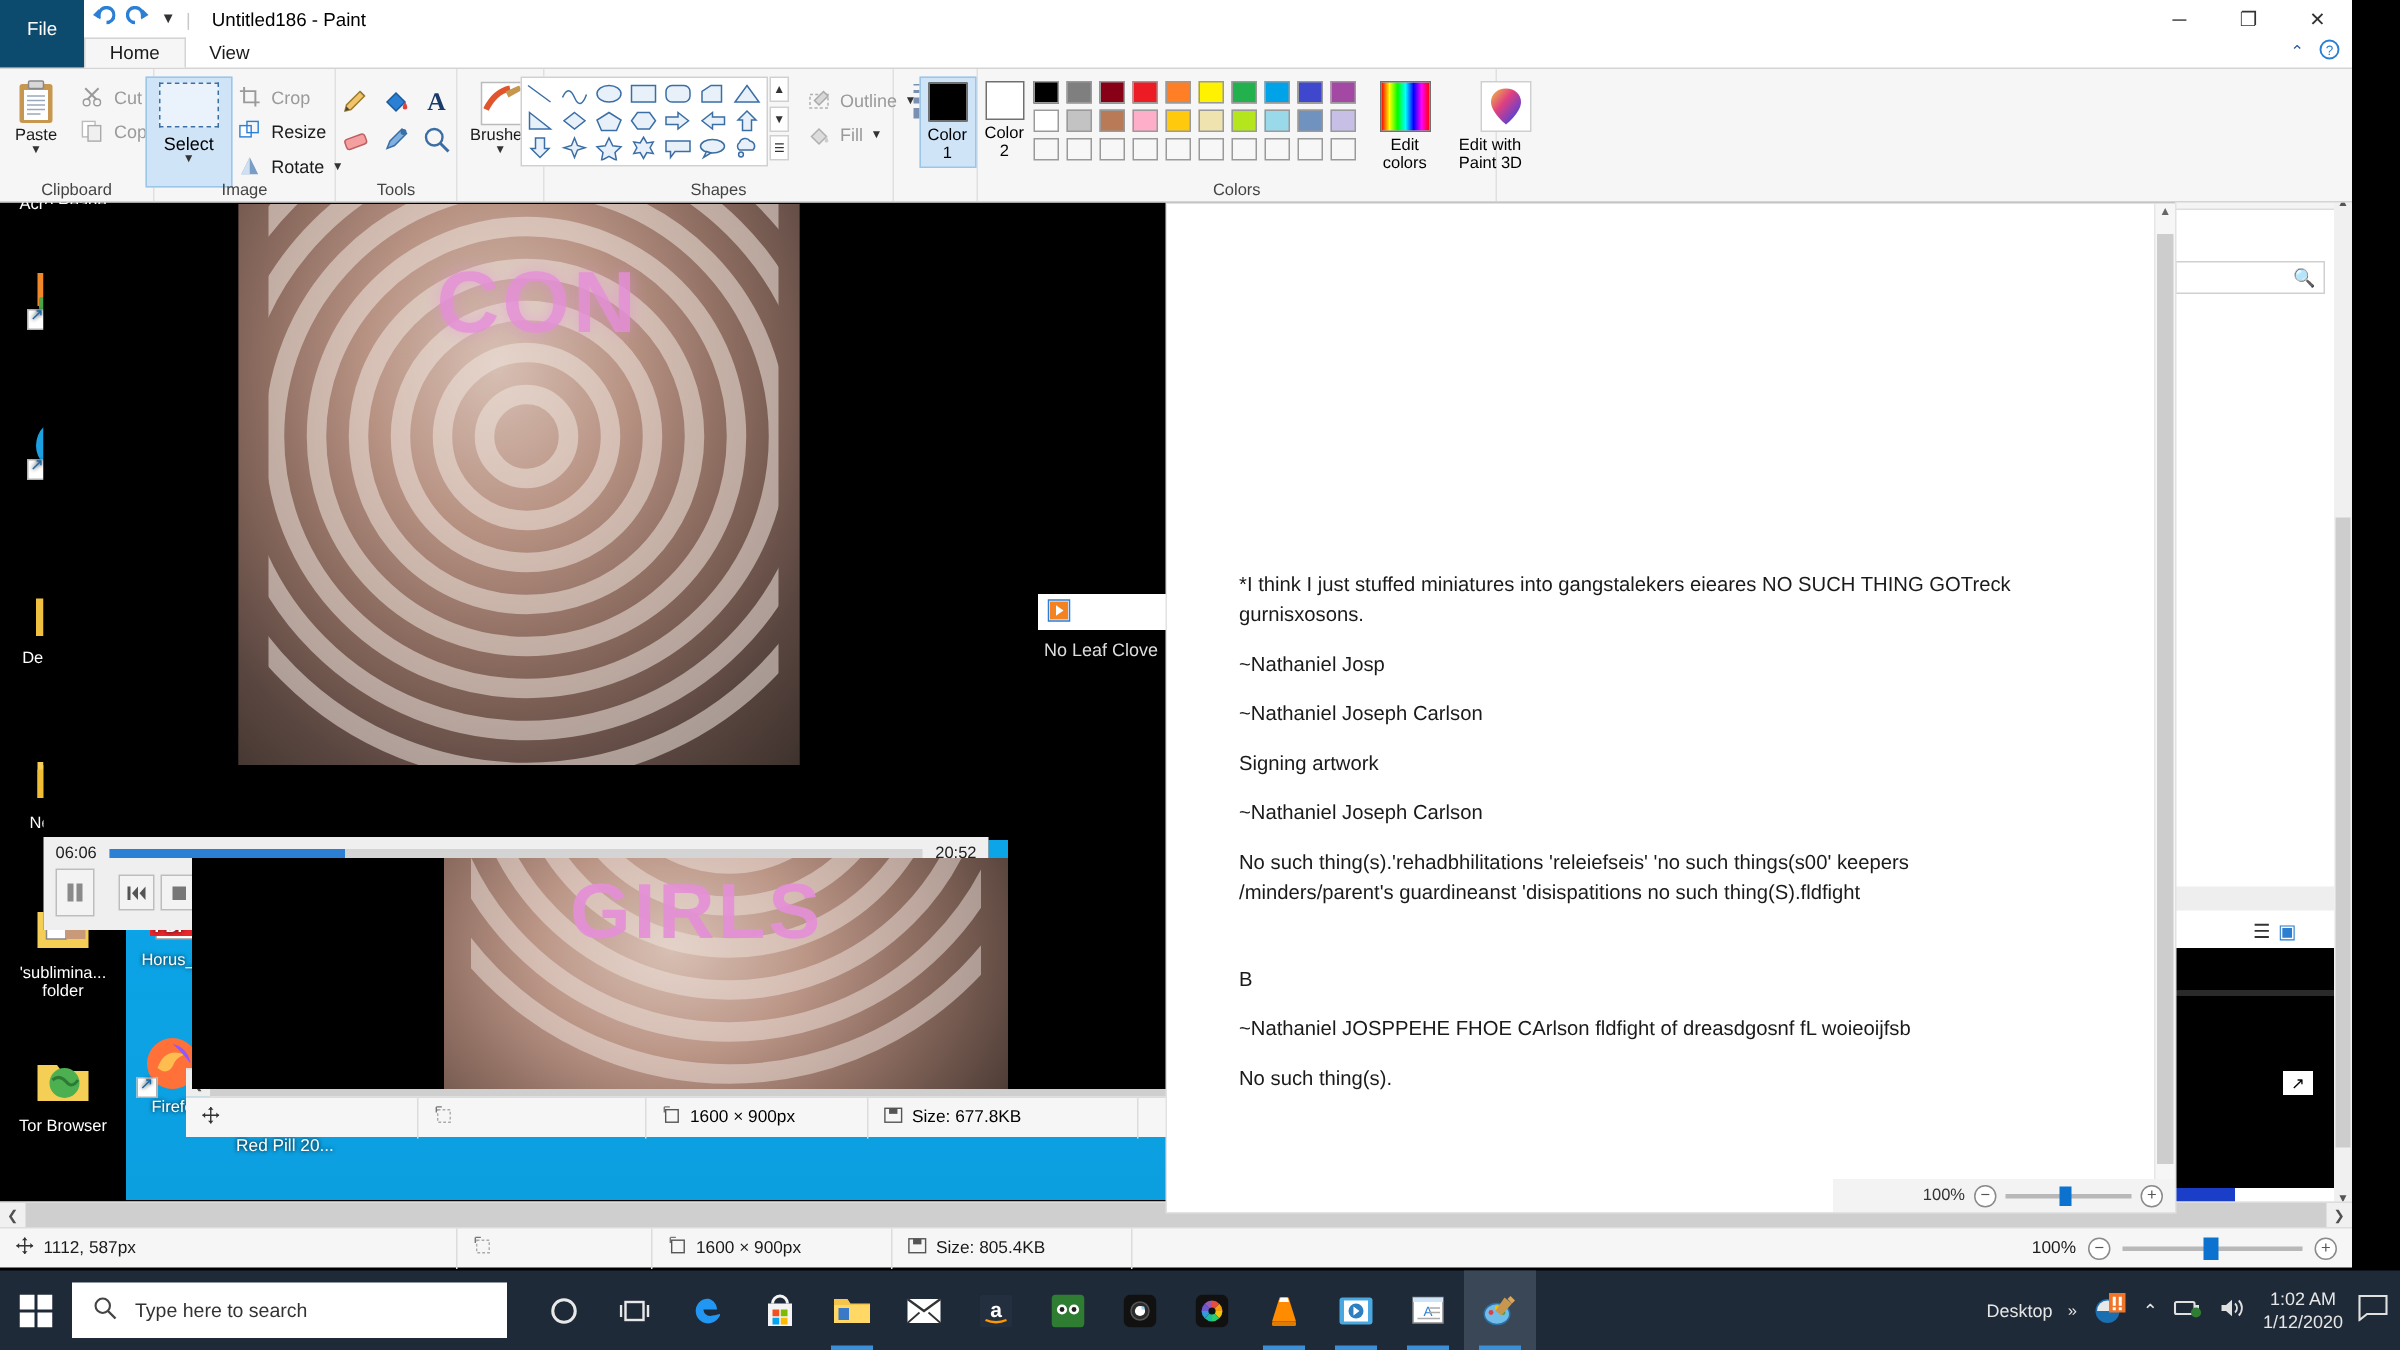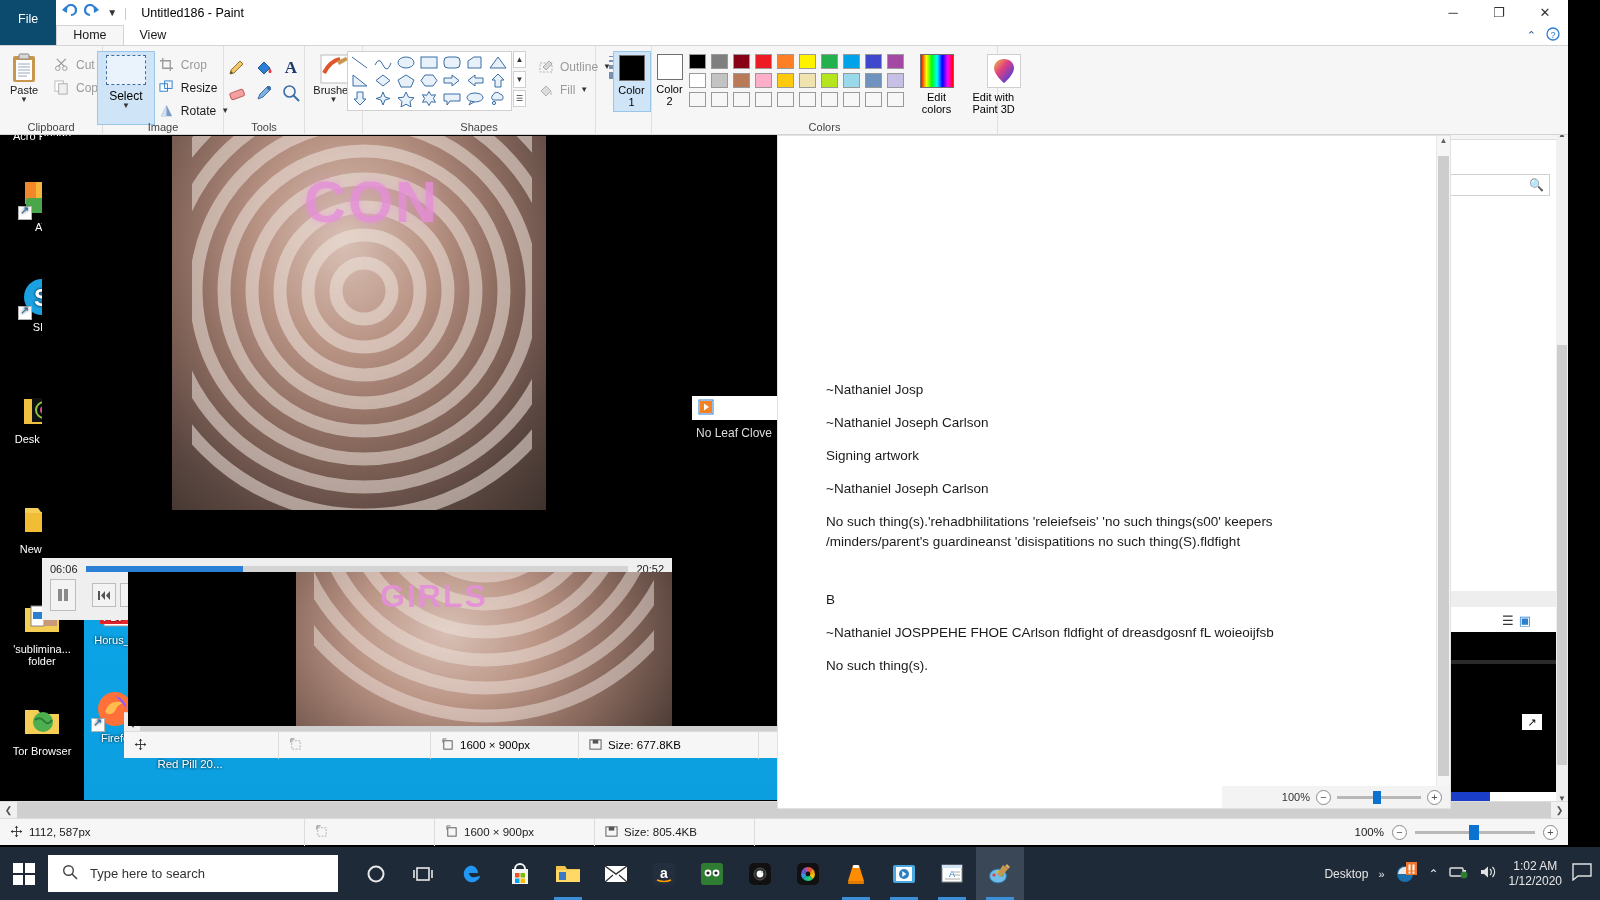--- a/index.html
+++ b/index.html
@@ -110,21 +110,21 @@
   .ps-right { margin-left:auto; display:flex; align-items:center; gap:8px; padding-right:10px; }
   .zoom-slider { width:120px; height:3px; background:#b8b8b8; position:relative; }
   .zoom-slider .knob { position:absolute; left:54px; top:-6px; width:10px; height:15px; background:#0b72d0; }
   .circbtn { width:15px; height:15px; border:1px solid #8a8a8a; border-radius:50%;
              display:flex; align-items:center; justify-content:center; font-size:11px; color:#555; background:#fff; }
 
   
   #inner-paint { position:absolute; left:124px; top:136px; width:656px; height:622px; }
 
   
-  #vlc { position:absolute; left:42px; top:136px; width:630px; height:484px; background:#000;text-align:right; }
+  #vlc { position:absolute; left:29px; top:136px; width:630px; height:484px; background:#000;text-align:right; }
   .vlc-video { position:absolute; left:0; top:0; right:0; height:374px; background:#000; overflow:hidden; }
   .vlc-controls { position:absolute; left:0; right:0; bottom:0; height:62px; background:#efefef; }
   .vlc-seek { display:flex; align-items:center; gap:8px; padding:5px 8px 0; font-size:11px; color:#222; }
   .vlc-seek .bar { flex:1; height:6px; background:#d4d4d4; position:relative; }
   .vlc-seek .bar i { position:absolute; left:0; top:0; bottom:0; width:29%; background:#2b7fd4; }
   .vlc-btnrow { display:flex; align-items:center; gap:4px; padding:4px 8px 0; }
   .vbtn { width:24px; height:24px; border:1px solid #bdbdbd; background:#f3f3f3;
           display:flex; align-items:center; justify-content:center; font-size:11px; color:#333; }
   .vbtn.big { width:26px; height:32px; }
   .vbtn.hl { border:1px solid #1b72c0; }
@@ -990,26 +990,27 @@
       <circle cx="172" cy="170" r="28"></circle>
         <circle cx="172" cy="170" r="56"></circle>
       <circle cx="172" cy="170" r="84"></circle>
         <circle cx="172" cy="170" r="112"></circle>
       <circle cx="172" cy="170" r="140"></circle>
         <circle cx="172" cy="170" r="168"></circle>
       <circle cx="172" cy="170" r="196"></circle>
         <circle cx="172" cy="170" r="224"></circle>
     </g>
   </svg>
-  <div class="abs" style="left:252px; top:6px; font-size:32px; font-weight:bold; color:#e58fd8; opacity:.9;
+  <div class="abs" style="left:252px; top:6px; font-size:52px; font-weight:bold; color:#e58fd8; opacity:.9;
               font-family:'Liberation Sans',sans-serif; letter-spacing:2px;">GIRLS</div>
 </div>
 
 <div id="doc">
   <div class="page" id="docpage">
+      <p>*I think I just stuffed miniatures into gangstalekers eieares NO SUCH THING GOTreck gurnisxosons.</p>
       <p>~Nathaniel Josp</p>
       <p>~Nathaniel Joseph Carlson</p>
       <p>Signing artwork</p>
       <p>~Nathaniel Joseph Carlson</p>
       <p>No such thing(s).'rehadbhilitations 'releiefseis' 'no such things(s00' keepers /minders/parent's guardineanst 'disispatitions no such thing(S).fldfight</p>
       <p style="height: 12px;"></p>
       <p>B</p>
       <p>~Nathaniel JOSPPEHE FHOE CArlson fldfight of dreasdgosnf fL woieoijfsb</p>
       <p>No such thing(s).</p>
     </div>

